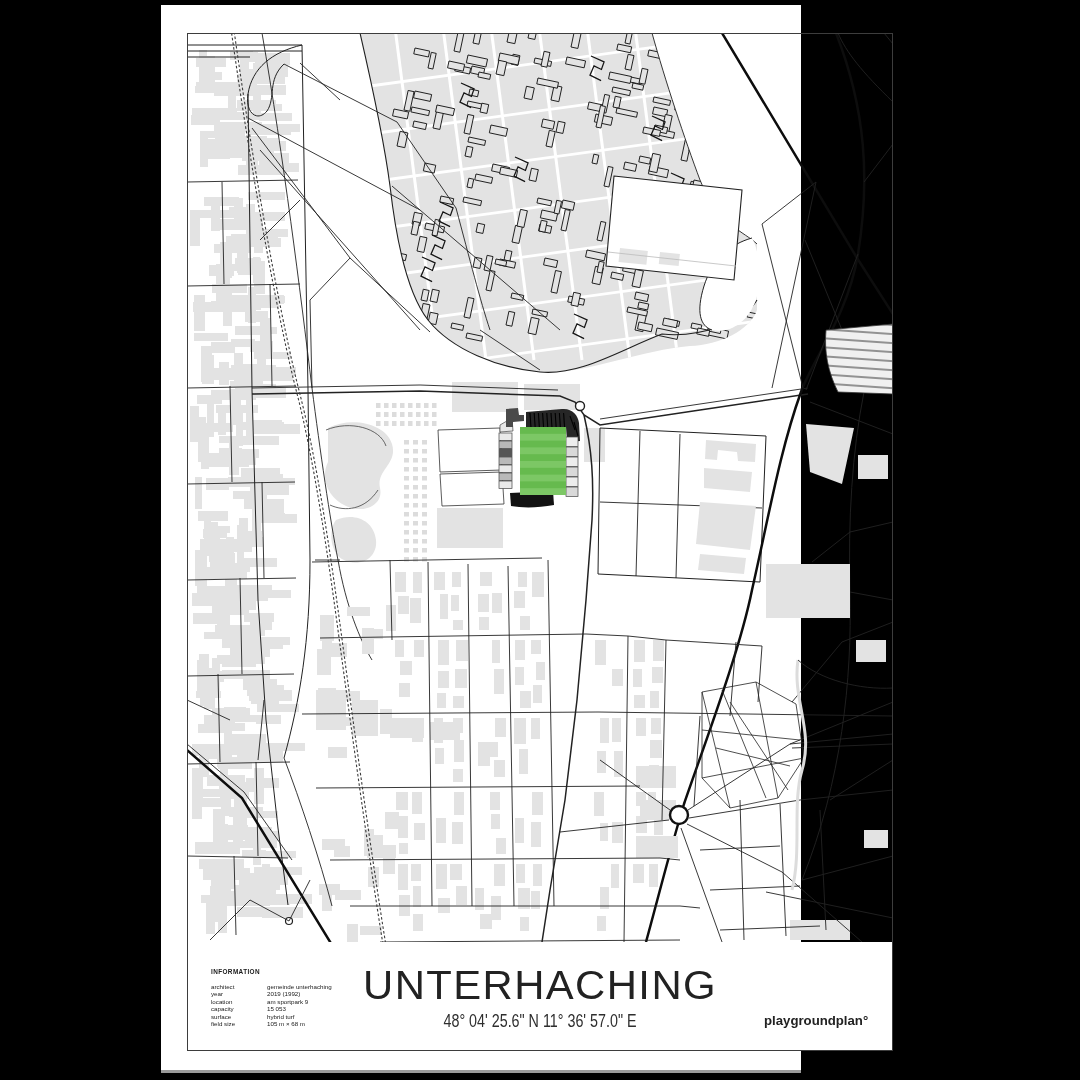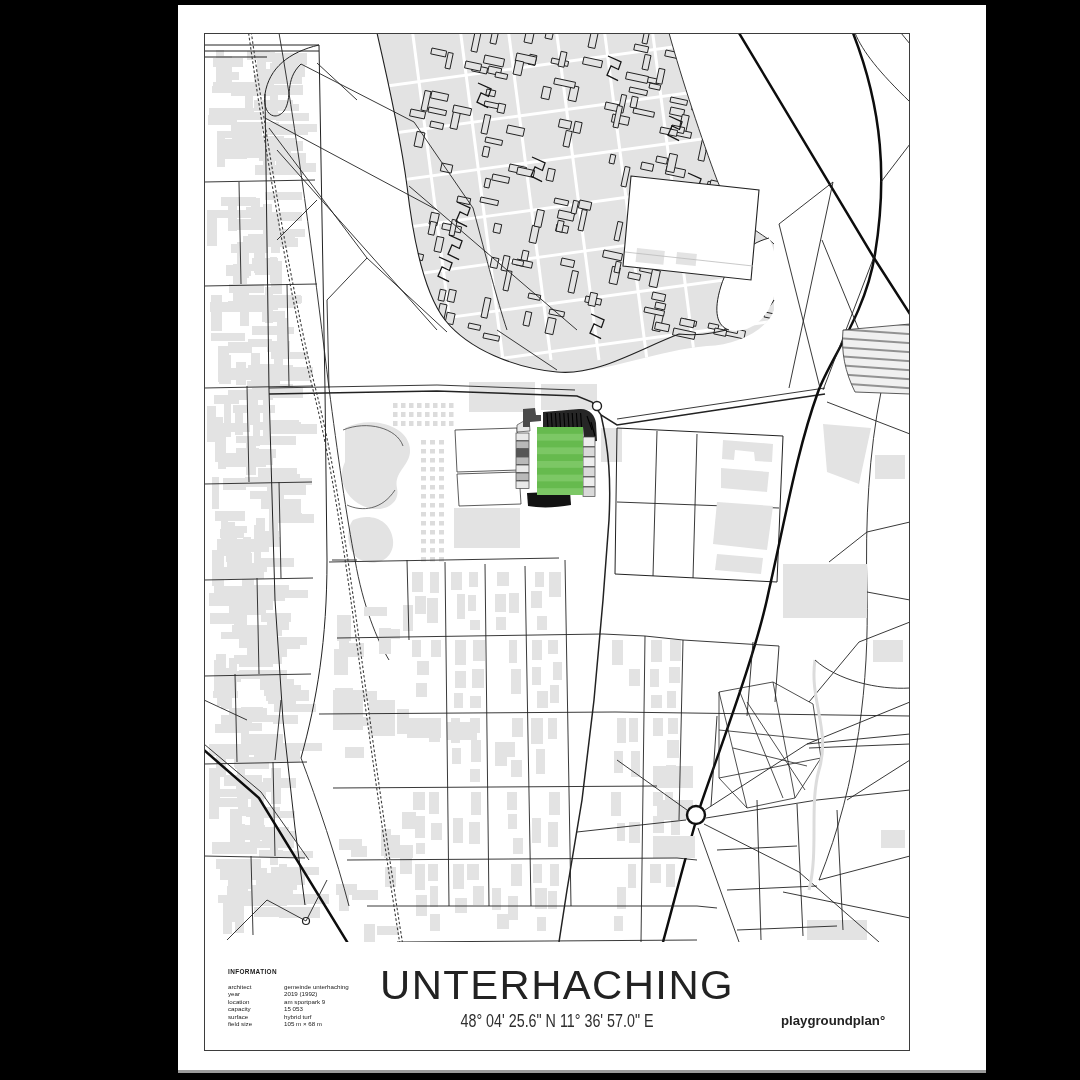--- a/index.html
+++ b/index.html
@@ -1,15 +1,15 @@
 <!DOCTYPE html>
 <html><head><meta charset="utf-8">
 <style>
 html,body{margin:0;padding:0;width:1080px;height:1080px;background:#000;font-family:"Liberation Sans",sans-serif;}
-#poster{position:absolute;left:178px;top:5px;width:808px;height:1068px;background:#fff;border-bottom:3px solid #9a9a9a;box-sizing:border-box;}
+#poster{position:absolute;left:161px;top:5px;width:640px;height:1068px;background:#fff;border-bottom:3px solid #9a9a9a;box-sizing:border-box;}
 </style></head>
 <body>
 
 <div id="poster">
 <svg width="706" height="1018" viewBox="187 33 706 1018" style="position:absolute;left:26px;top:28px">
 <defs>
 <pattern id="hatch" width="5" height="9" patternUnits="userSpaceOnUse" patternTransform="rotate(4)">
   <rect width="5" height="9" fill="#f0f0f0"></rect>
   <line x1="0" y1="1" x2="5" y2="1" stroke="#333" stroke-width="1"></line>
 </pattern>

